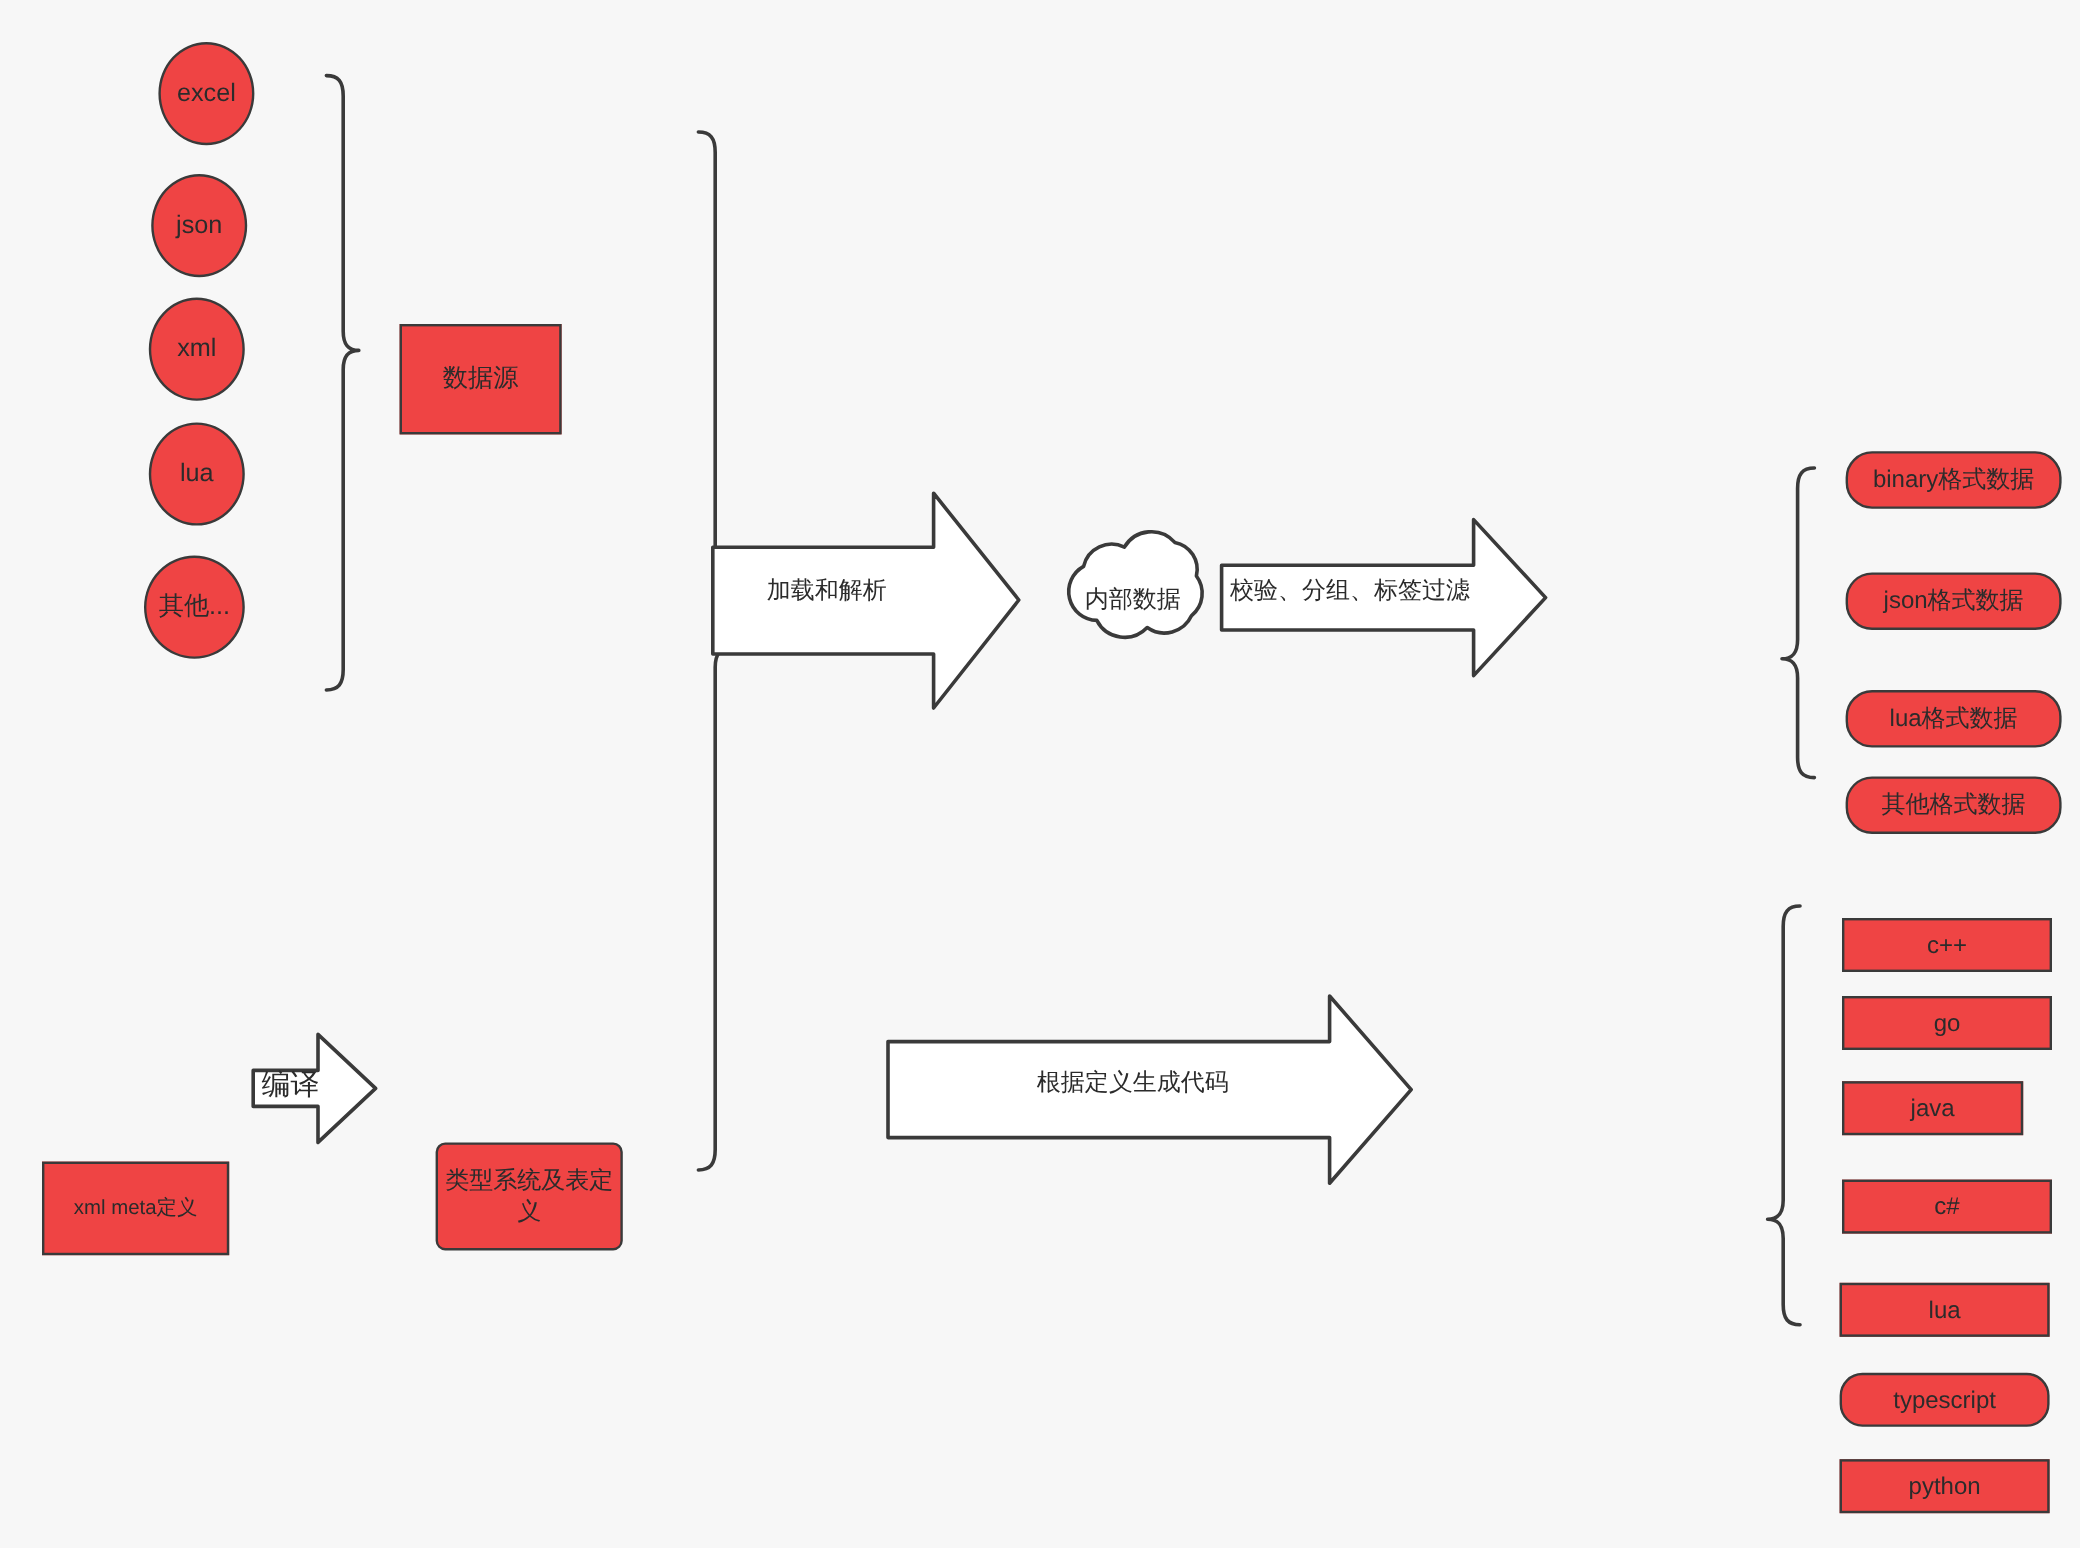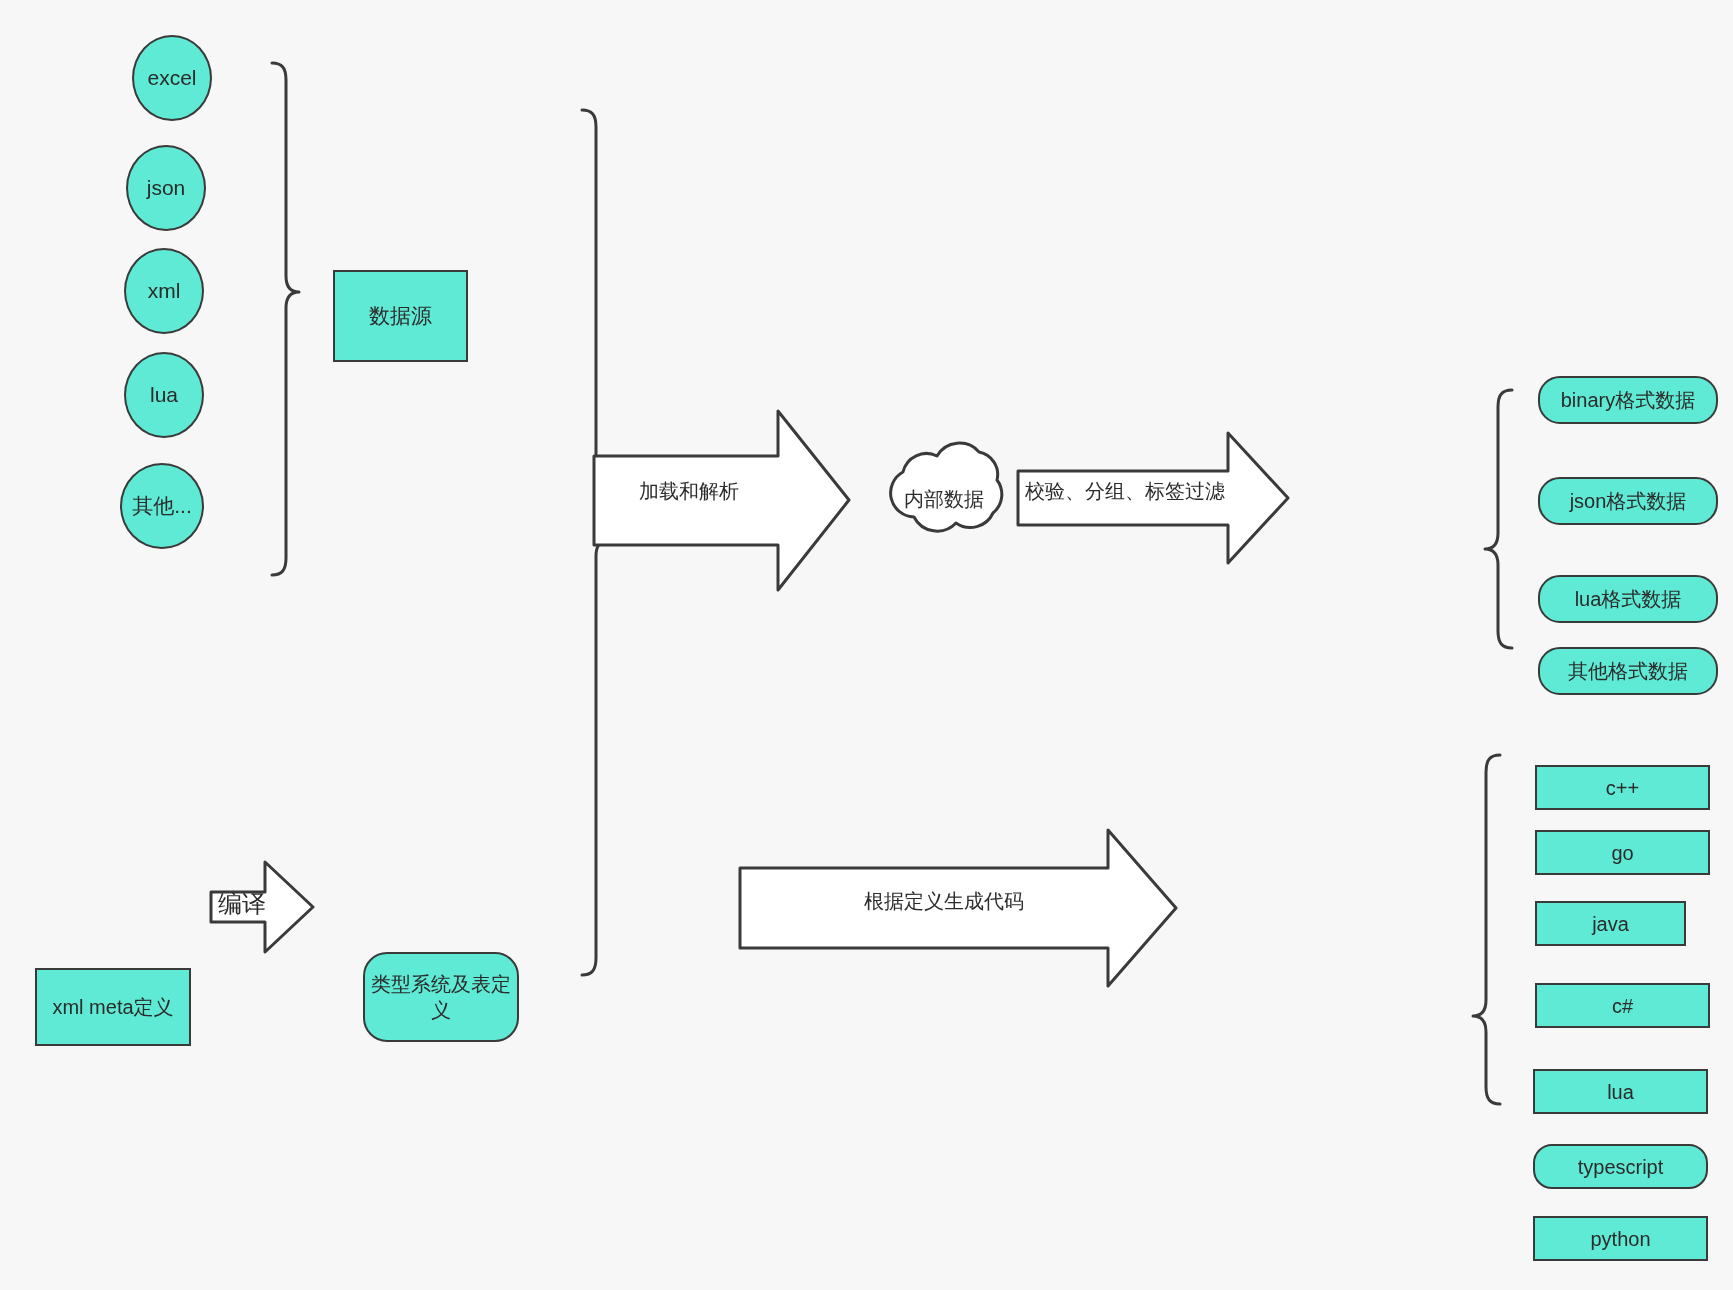--- a/index.html
+++ b/index.html
@@ -14,38 +14,38 @@
   #canvas {
     position: relative;
     width: 1733px;
     height: 1290px;
     background: #f7f7f7;
     overflow: hidden;
   }
   .node {
     position: absolute;
     box-sizing: border-box;
-    background: #5eead4;
+    background: #ef4444;
     border: 2.5px solid #3a3a3a;
     display: flex;
     align-items: center;
     justify-content: center;
     text-align: center;
     line-height: 1.3;
     color: #2b2b2b;
   }
   .ellipse {
     border-radius: 50%;
     font-size: 21px;
   }
   .rect {
     font-size: 21px;
   }
   .rect-round {
-    border-radius: 24px;
+    border-radius: 8px;
     font-size: 21px;
   }
   .outbox {
     font-size: 20px;
     border-radius: 22px;
   }
   .langbox {
     font-size: 20px;
   }
   .svg-layer {
@@ -171,21 +171,21 @@
   <div class="node outbox" style="left:1538px; top:477px; width:180px; height:48px;">
     <span>json格式数据</span>
   </div>
   <div class="node outbox" style="left:1538px; top:575px; width:180px; height:48px;">
     <span>lua格式数据</span>
   </div>
   <div class="node outbox" style="left:1538px; top:647px; width:180px; height:48px;">
     <span>其他格式数据</span>
   </div>
 
-  <div class="node rect" style="left:35px; top:968px; width:156px; height:78px; font-size:20px;">
+  <div class="node rect" style="left:35px; top:968px; width:156px; height:78px; font-size:17px;">
     <span>xml meta定义</span>
   </div>
 
   <div class="arrow-label" style="left:215px; top:888px; width:54px; height:15px; font-size:24px;">
     <span>编译</span>
   </div>
 
   <div class="node rect-round" style="left:363px; top:952px; width:156px; height:90px; font-size:20px;">
     <span>类型系统及表定义</span>
   </div>

